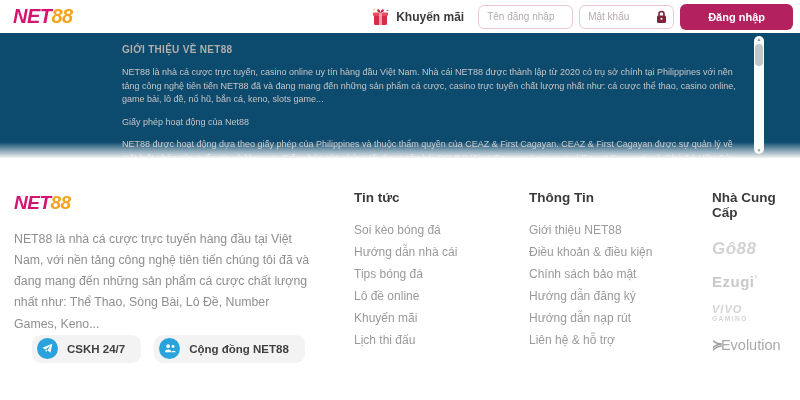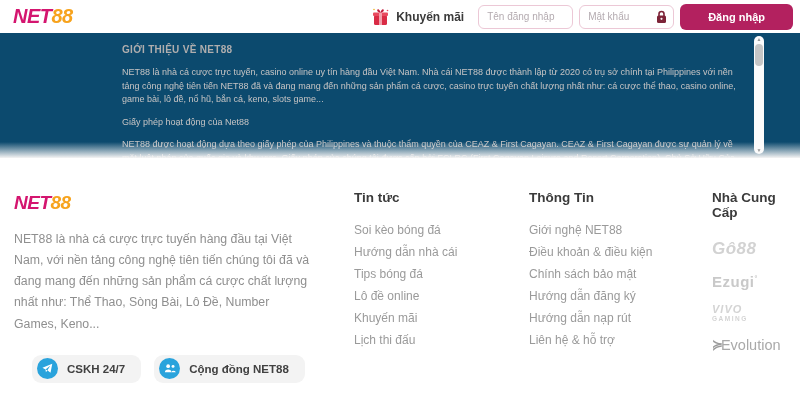--- a/index.html
+++ b/index.html
@@ -32,21 +32,21 @@
   .sb-arrow { font-size:5px; color:#9a9a9a; line-height:6px; height:7px; }
   .sb-thumb { width:8px; height:22px; background:#c6c6c6; border-radius:4px; margin-top:1px; }
   .sb-spacer { flex:1; }
   
   .footer { position:absolute; top:158px; left:0; width:800px; height:242px; background:#fff; }
   .f-col1 { position:absolute; left:14px; top:34px; width:296px; }
   .f-logo { font-style:italic; font-weight:900; font-size:19px; letter-spacing:-0.5px; }
   .f-logo .p1 { color:#d4156f; }
   .f-logo .p2 { color:#f7a31d; }
   .f-desc { margin-top:15px; font-size:12.3px; color:#8f8f8f; line-height:1.72; }
-  .f-buttons { margin-top:20px; margin-left:18px; display:flex; gap:13px; }
+  .f-buttons { margin-left:18px; display:flex; gap:13px; }
   .pill { display:flex; align-items:center; background:#f3f3f3; border-radius:9px; height:28px; padding:0 16px 0 5px; cursor:pointer; border:none; font-family:"Liberation Sans",sans-serif; }
   .circle-icon { width:21px; height:21px; border-radius:50%; background:#2aa3dc; display:flex; align-items:center; justify-content:center; margin-right:9px; flex:none; }
   .pill-label { font-size:11.5px; font-weight:700; color:#414141; white-space:nowrap; }
   .f-col { position:absolute; top:32px; }
   .f-col-news { left:354px; }
   .f-col-info { left:529px; }
   .f-col-prov { left:712px; }
   .f-col h4 { font-size:13.5px; font-weight:600; color:#3b3b3b; margin-bottom:19px; }
   .f-link { display:block; font-size:12px; color:#9a9a9a; text-decoration:none; margin-bottom:10px; line-height:12px; cursor:pointer; }
   .prov-item { margin-bottom:14px; cursor:pointer; }
@@ -136,21 +136,21 @@
     <a class="f-link">Soi kèo bóng đá</a>
     <a class="f-link">Hướng dẫn nhà cái</a>
     <a class="f-link">Tips bóng đá</a>
     <a class="f-link">Lô đề online</a>
     <a class="f-link">Khuyến mãi</a>
     <a class="f-link">Lịch thi đấu</a>
   </div>
 
   <div class="f-col f-col-info">
     <h4>Thông Tin</h4>
-    <a class="f-link">Giới nghệ NET88</a>
+    <a class="f-link">Giới thiệu NET88</a>
     <a class="f-link">Điều khoản &amp; điều kiện</a>
     <a class="f-link">Chính sách bảo mật</a>
     <a class="f-link">Hướng dẫn đăng ký</a>
     <a class="f-link">Hướng dẫn nạp rút</a>
     <a class="f-link">Liên hệ &amp; hỗ trợ</a>
   </div>
 
   <div class="f-col f-col-prov">
     <h4>Nhà Cung Cấp</h4>
     <div class="prov-item prov-go88">Gô88</div>

